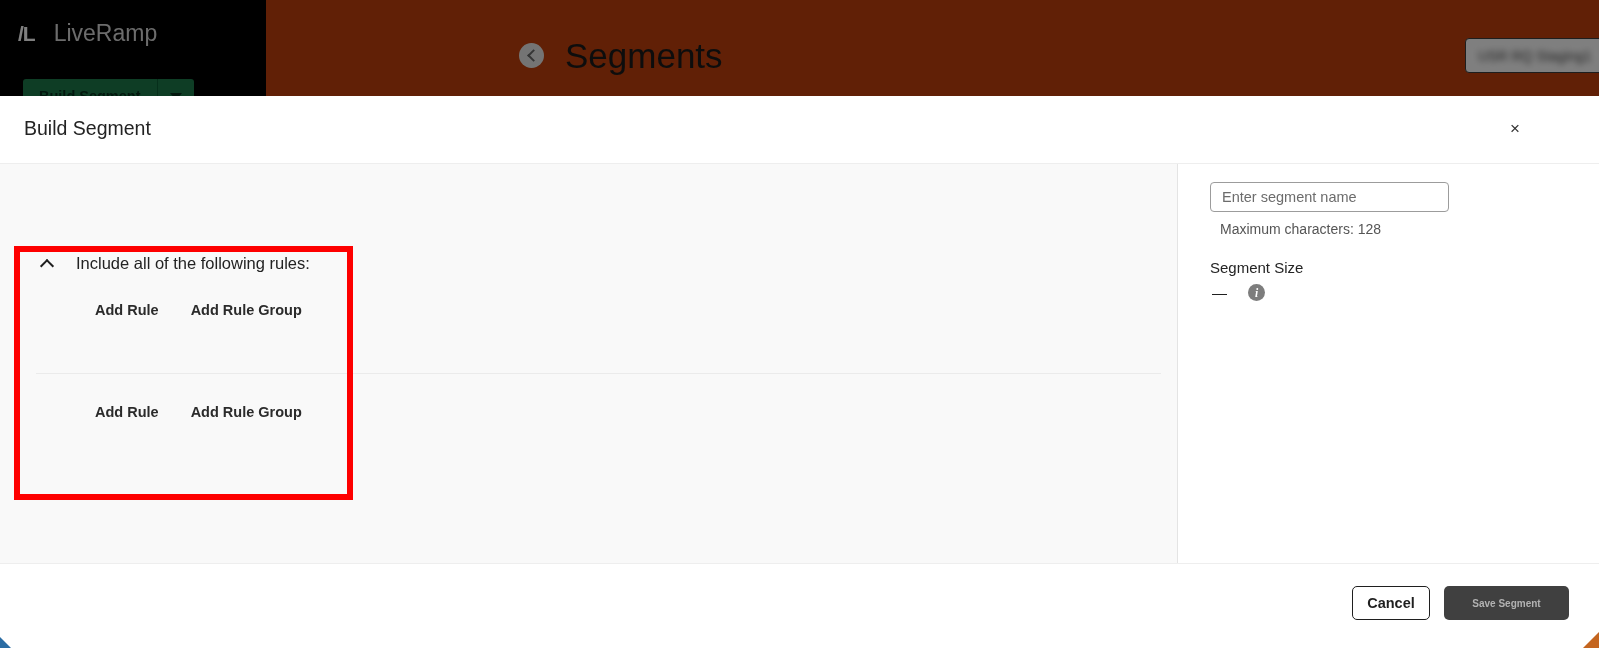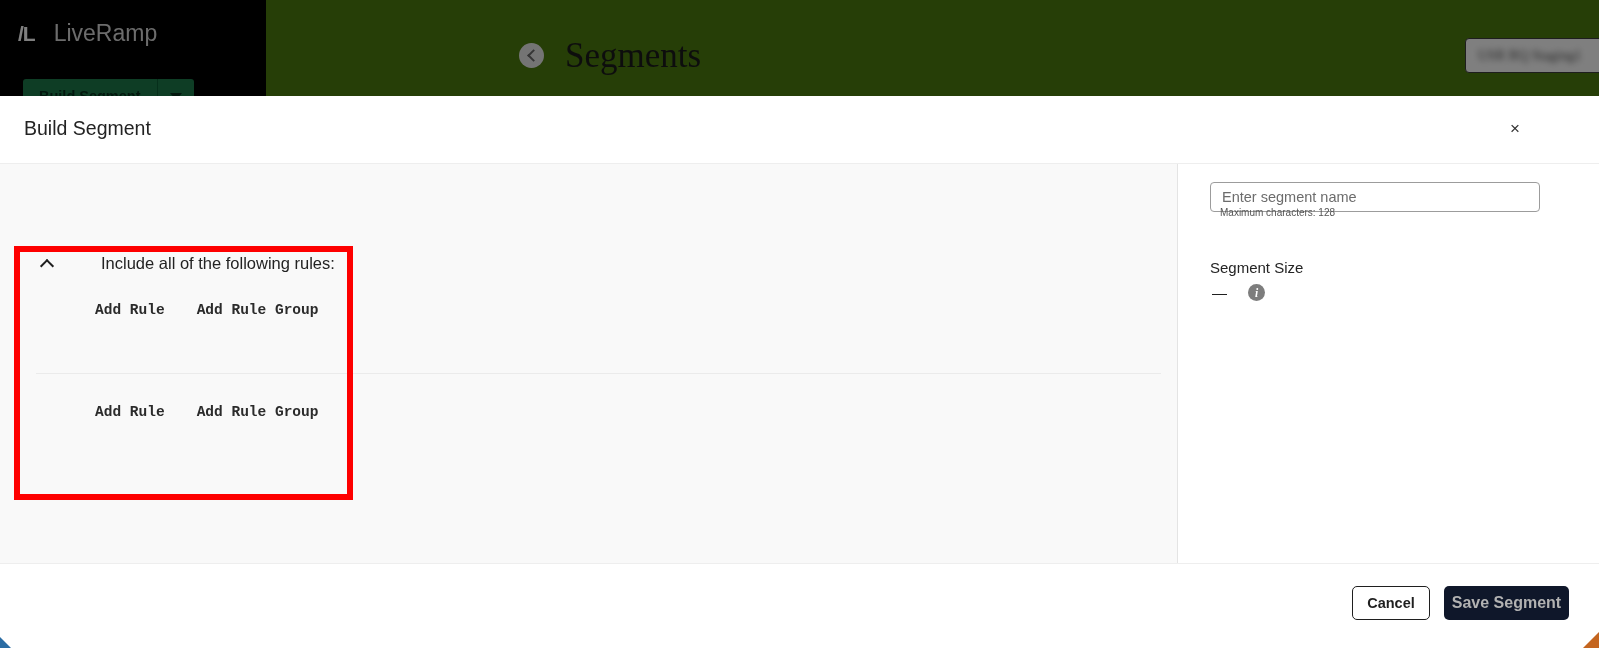--- a/index.html
+++ b/index.html
@@ -77,22 +77,21 @@
     border-left: 6px solid transparent;
     border-right: 6px solid transparent;
     border-top: 7px solid #062f1c;
   }
 
   #app-topbar {
     position: absolute;
     left: 266px; top: 0;
     right: 0;
     height: 110px;
-    background: #4d7c0f;
-    font-family: Liberation Serif, serif;
+    background: #c2410c;
   }
   #back-button {
     position: absolute;
     left: 253px; top: 43px;
     width: 25px; height: 25px;
     border-radius: 50%;
     background: #e9e9e9;
     display: flex;
     align-items: center;
     justify-content: center;
@@ -211,21 +210,20 @@
     width: 1177px;
   }
   #include-section { top: 84px; }
   #exclude-section { top: 216px; }
 
   .rule-section-header {
     display: flex;
     align-items: center;
     padding-left: 41px;
     height: 30px;
-    gap: 25px;
   }
   .collapse-chevron {
     width: 13px; height: 13px;
     position: relative;
     margin-right: 22px;
     flex: 0 0 auto;
   }
   .collapse-chevron::before {
     content: "";
     position: absolute;
@@ -245,57 +243,56 @@
     align-items: center;
     padding-left: 95px;
     margin-top: 24px;
     gap: 32px;
   }
   .rule-action-btn {
     font-size: 14.5px;
     color: #2b2b2b;
     font-weight: 700;
     cursor: pointer;
-    font-family: Liberation Mono, monospace;
   }
   #section-divider {
     position: absolute;
     left: 36px;
     top: 209px;
     width: 1125px;
     height: 1px;
     background: #ebebeb;
   }
 
   
   #details-pane {
     flex: 1 1 auto;
     background: #ffffff;
     position: relative;
   }
   #segment-name-input {
     position: absolute;
     left: 32px; top: 18px;
-    width: 330px;
+    width: 239px;
     height: 30px;
     border: 1px solid #9c9c9c;
     border-radius: 4px;
     background: #ffffff;
     font-size: 14.5px;
     color: #5d5d5d;
     padding: 0 11px;
     box-sizing: border-box;
     font-family: "Liberation Sans", sans-serif;
     outline: none;
   }
   #segment-name-input::placeholder { color: #6c6c6c; }
   #max-chars-hint {
     position: absolute;
-    left: 42px; top: 43px;
-    font-size: 10px;
+    left: 42px; top: 57px;
+    font-size: 14px;
     color: #555555;
   }
   #segment-size-row {
     position: absolute;
     left: 32px; top: 95px;
     display: flex;
     align-items: center;
     gap: 8px;
     flex-direction: column;
   }
@@ -343,22 +340,22 @@
     color: #1f1f1f;
     font-family: "Liberation Sans", sans-serif;
     cursor: pointer;
   }
   #save-segment-button {
     position: absolute;
     right: 30px; top: 22px;
     width: 125px; height: 34px;
     border: none;
     border-radius: 5px;
-    background: #0f172a;
-    font-size: 16px;
+    background: #404040;
+    font-size: 10px;
     font-weight: 700;
     color: #b2b2b2;
     font-family: "Liberation Sans", sans-serif;
     cursor: default;
   }
 
   
   #corner-bl {
     position: absolute;
     left: 0; bottom: 0;

